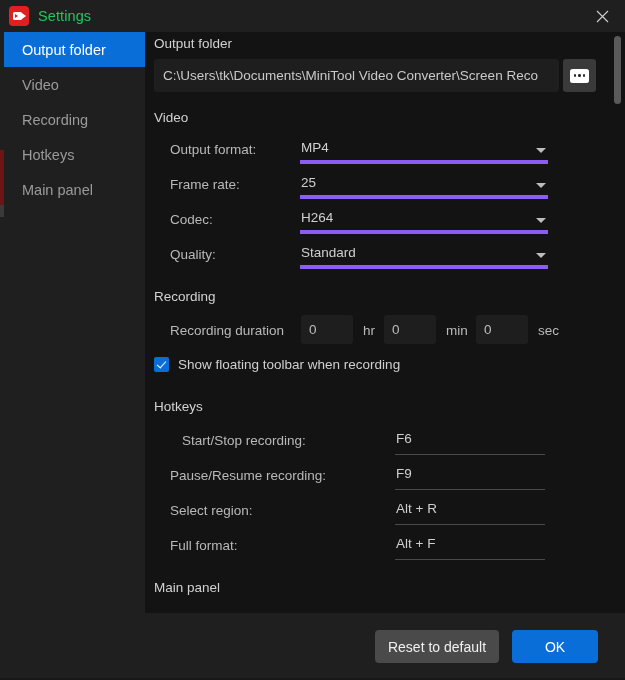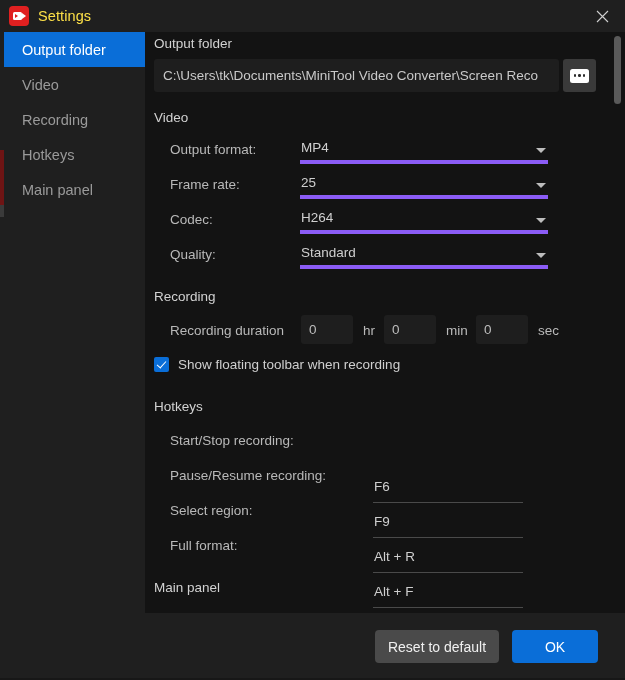--- a/index.html
+++ b/index.html
@@ -74,21 +74,21 @@
     position: absolute;
     right: 3px; top: 7px;
     width: 0; height: 0;
     border-top: 3px solid transparent;
     border-bottom: 3px solid transparent;
     border-left: 4px solid #ffffff;
   }
   .title-text {
     margin-left: 9px;
     font-size: 14.5px;
-    color: #fde047;
+    color: #22c55e;
     letter-spacing: 0.1px;
   }
   .close-btn {
     position: absolute;
     right: 0; top: 0;
     width: 45px; height: 32px;
     display: flex;
     align-items: center;
     justify-content: center;
     cursor: default;
@@ -249,25 +249,24 @@
   }
   .cb-label {
     margin-left: 9px;
     font-size: 13.5px;
     color: #cfcfcf;
   }
 
   
   .hk {
     position: absolute;
-    left: 228px;
+    left: 250px;
     width: 150px;
     height: 26px;
     border-bottom: 1px solid #4a4a4a;
-    margin-top: 48px;
   }
   .hk .val {
     position: absolute;
     left: 1px; top: 2px;
     font-size: 13.5px;
     color: #cfcfcf;
   }
 
   
   .scroll-track {
@@ -409,21 +408,21 @@
     <input class="num-box" style="left: 331px; top: 283px;" type="text" value="0">
     <div class="unit" style="left:393px; top:291px;">sec</div>
 
     <div class="cb-wrap">
       <span class="cb-box"></span>
       <span class="cb-label">Show floating toolbar when recording</span>
     </div>
 
     <div class="section-head" style="top:367px;">Hotkeys</div>
 
-    <div class="row-label" style="left:25px; top:401px;">Start/Stop recording:</div>
+    <div class="row-label" style="left:37px; top:401px;">Start/Stop recording:</div>
     <div class="hk" style="top:397px;">
       <span class="val">F6</span>
     </div>
 
     <div class="row-label" style="left:25px; top:436px;text-align:center;">Pause/Resume recording:</div>
     <div class="hk" style="top:432px;">
       <span class="val">F9</span>
     </div>
 
     <div class="row-label" style="left:25px; top:471px;">Select region:</div>

